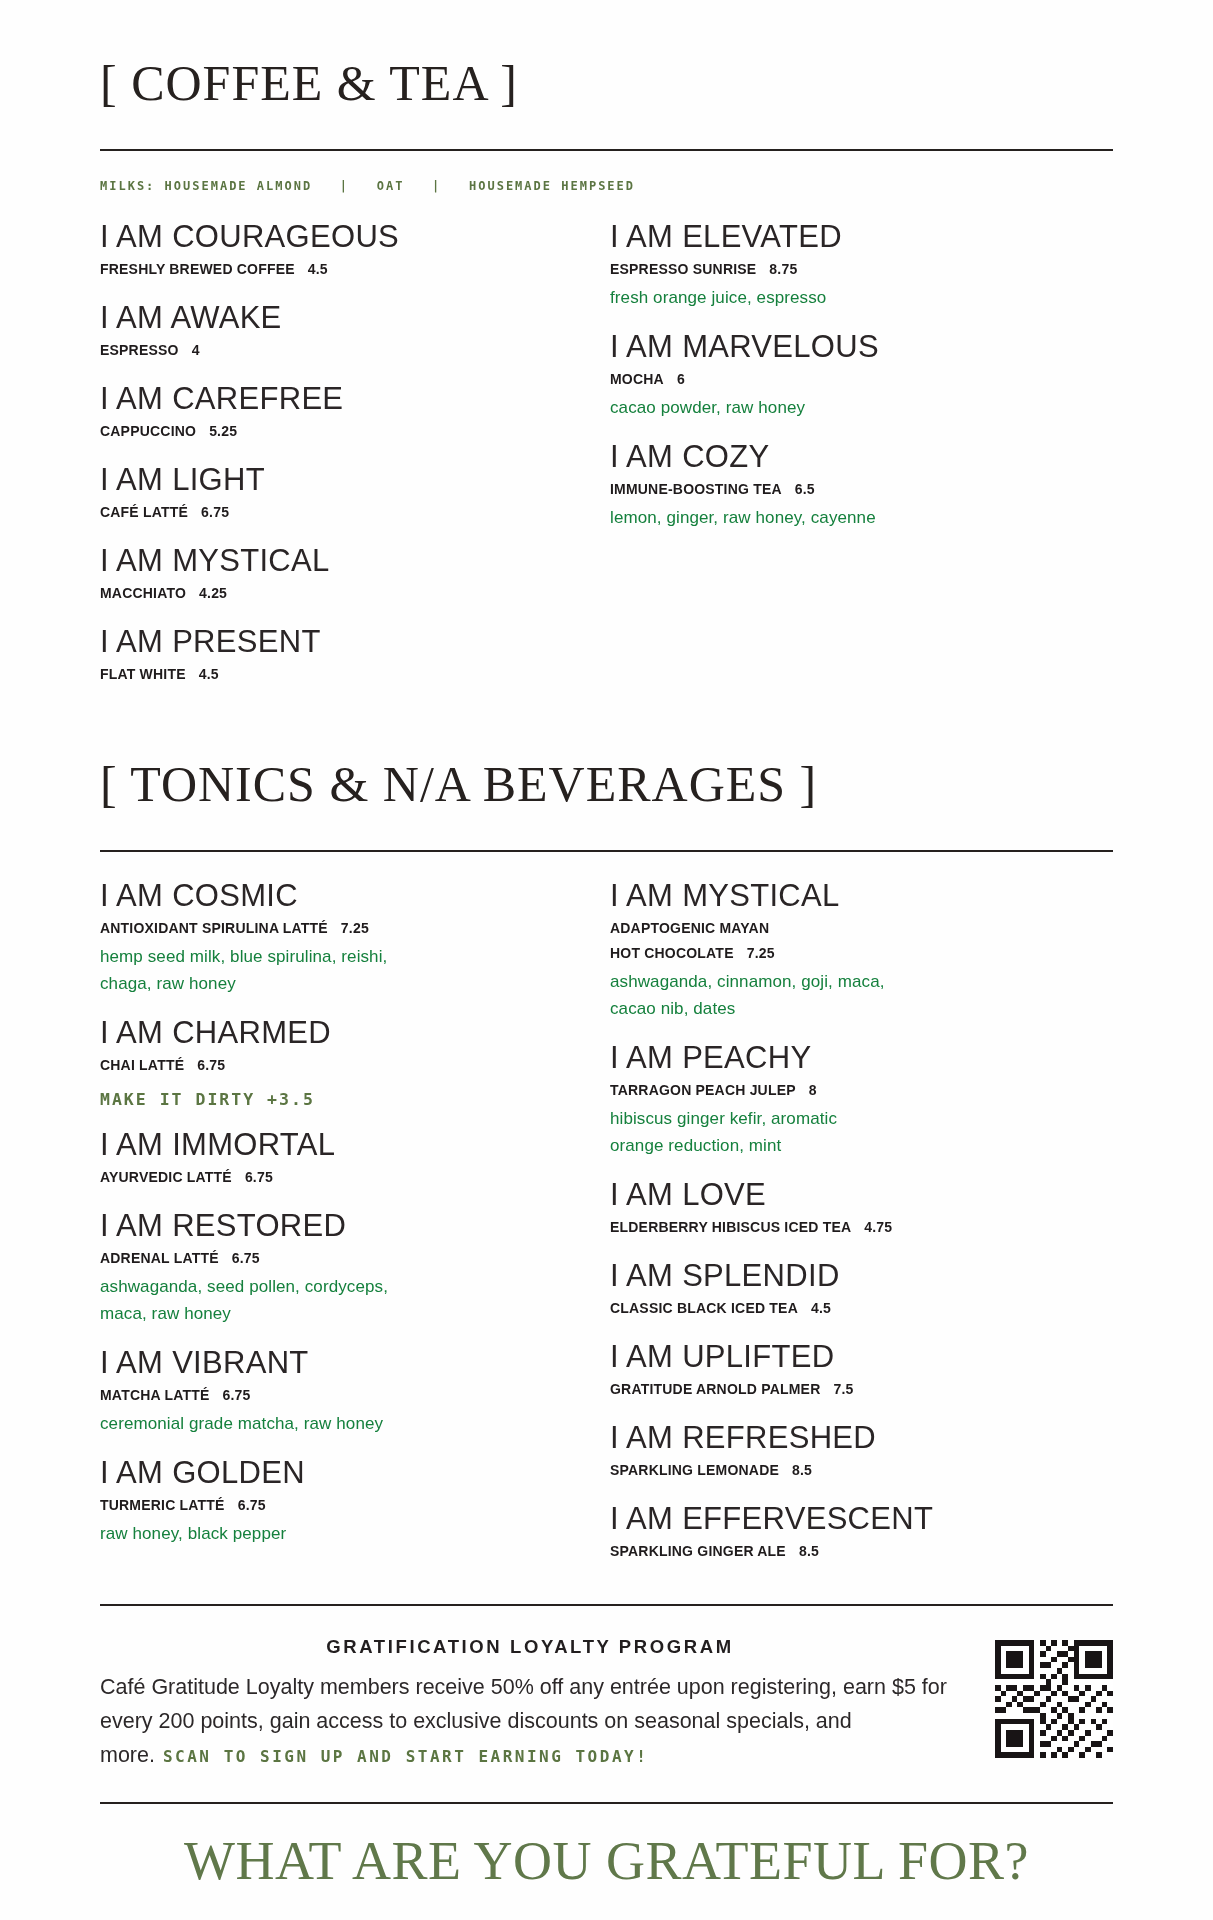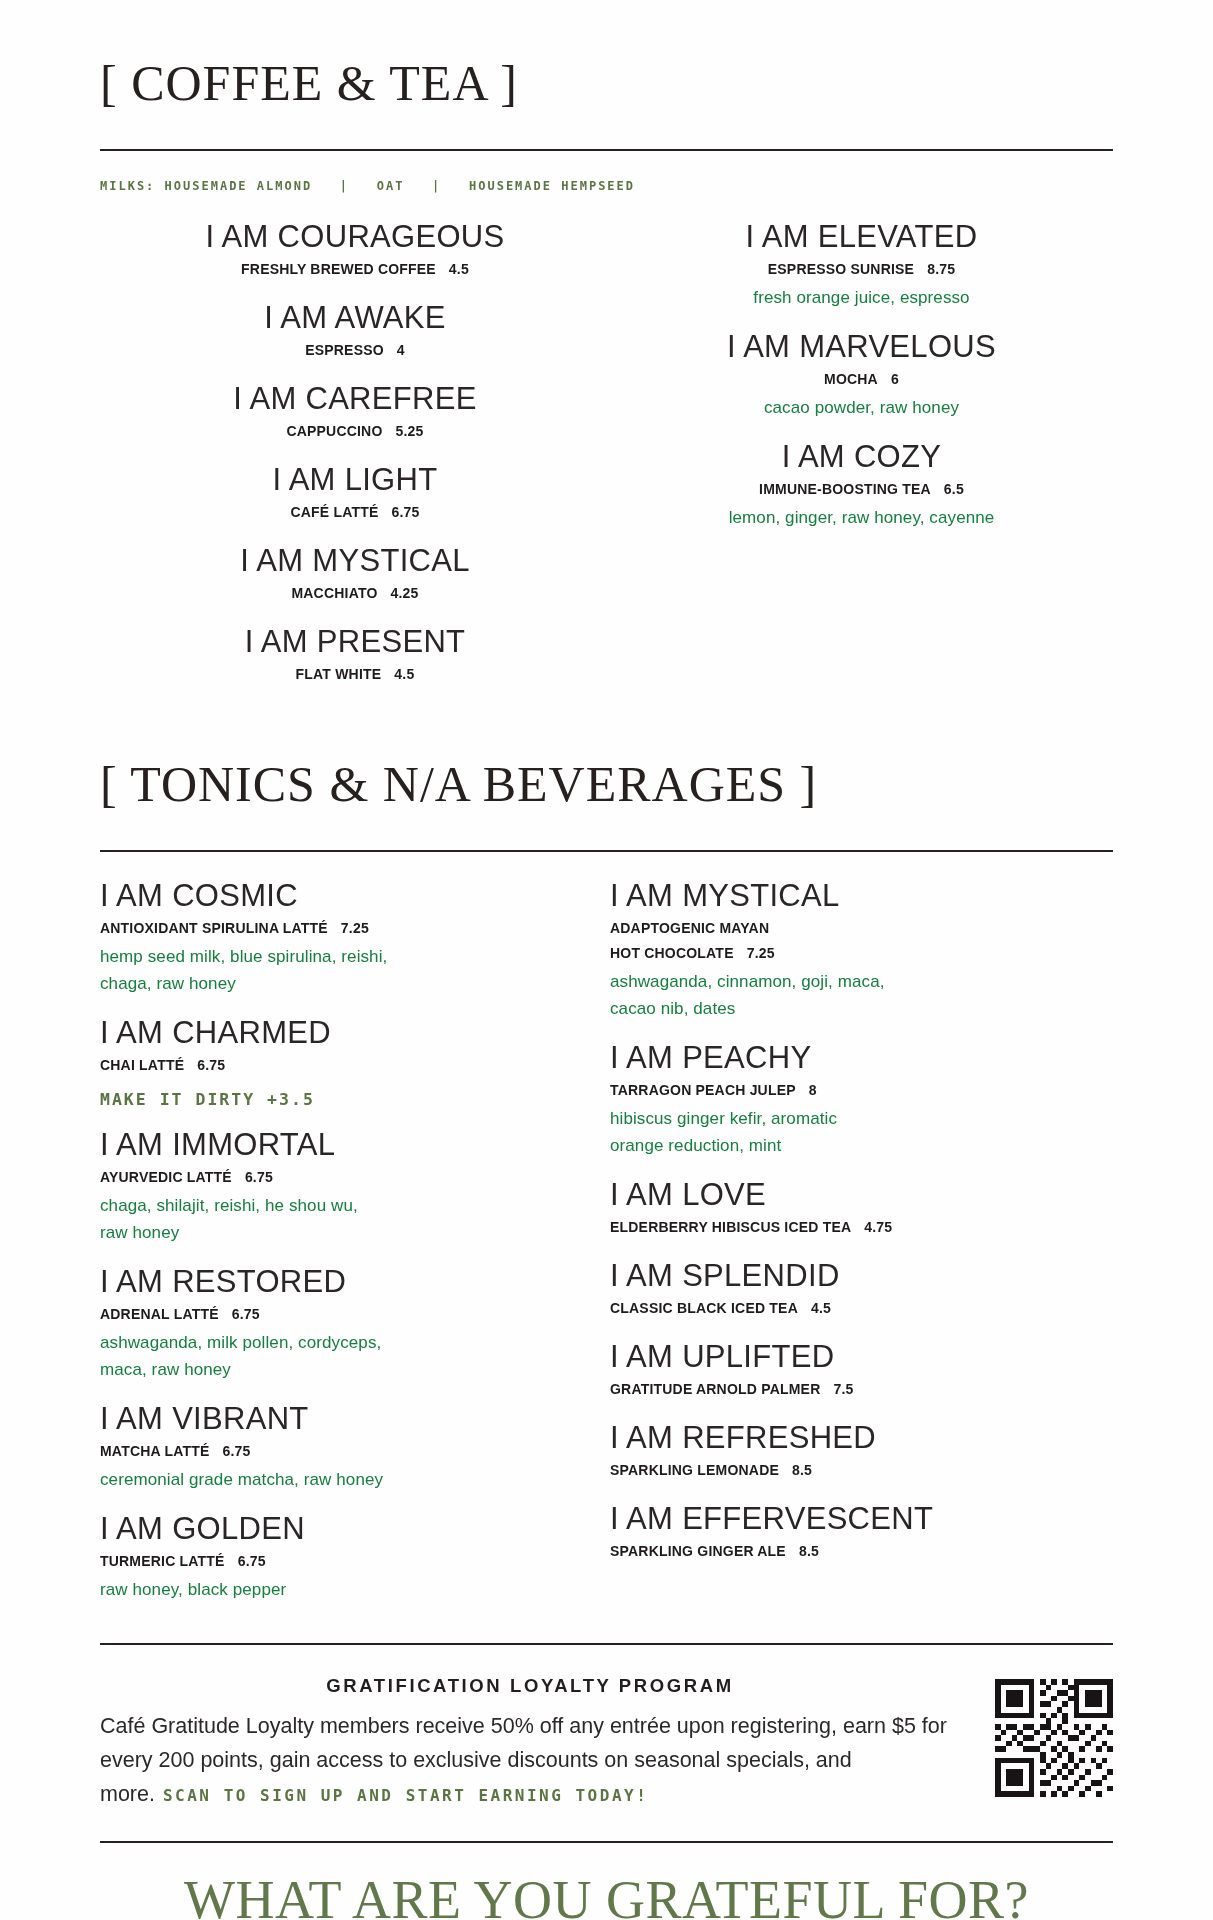--- a/index.html
+++ b/index.html
@@ -42,21 +42,21 @@
     color:var(--green);
     white-space:pre;
     margin:28px 0 26px;
   }
   .menu-grid{
     display:grid;
     grid-template-columns:510px 1fr;
     align-items:start;
     margin-top:26px;
   }
-  .coffee-grid{margin-top:15px;text-align:center;}
+  .coffee-grid{margin-top:15px;}
   .col{min-width:0;}
   .item{margin-bottom:18px;}
   .item-name{
     font-size:31px;
     line-height:36px;
     letter-spacing:0.3px;
     font-weight:400;
     color:#2a2526;
   }
   .item-sub{
@@ -221,28 +221,26 @@
 
         <div class="item">
           <div class="item-name">I AM CHARMED</div>
           <div class="item-sub"><span>CHAI LATTÉ</span><span class="price">6.75</span></div>
           <div class="item-extra">MAKE IT DIRTY +3.5</div>
         </div>
 
         <div class="item">
           <div class="item-name">I AM IMMORTAL</div>
           <div class="item-sub"><span>AYURVEDIC LATTÉ</span><span class="price">6.75</span></div>
-          <div class="item-desc">chaga, shilajit, reishi, he shou wu,
-raw honey</div>
         </div>
 
         <div class="item">
           <div class="item-name">I AM RESTORED</div>
           <div class="item-sub"><span>ADRENAL LATTÉ</span><span class="price">6.75</span></div>
-          <div class="item-desc">ashwaganda, milk pollen, cordyceps,
+          <div class="item-desc">ashwaganda, seed pollen, cordyceps,
 maca, raw honey</div>
         </div>
 
         <div class="item">
           <div class="item-name">I AM VIBRANT</div>
           <div class="item-sub"><span>MATCHA LATTÉ</span><span class="price">6.75</span></div>
           <div class="item-desc">ceremonial grade matcha, raw honey</div>
         </div>
 
         <div class="item">

